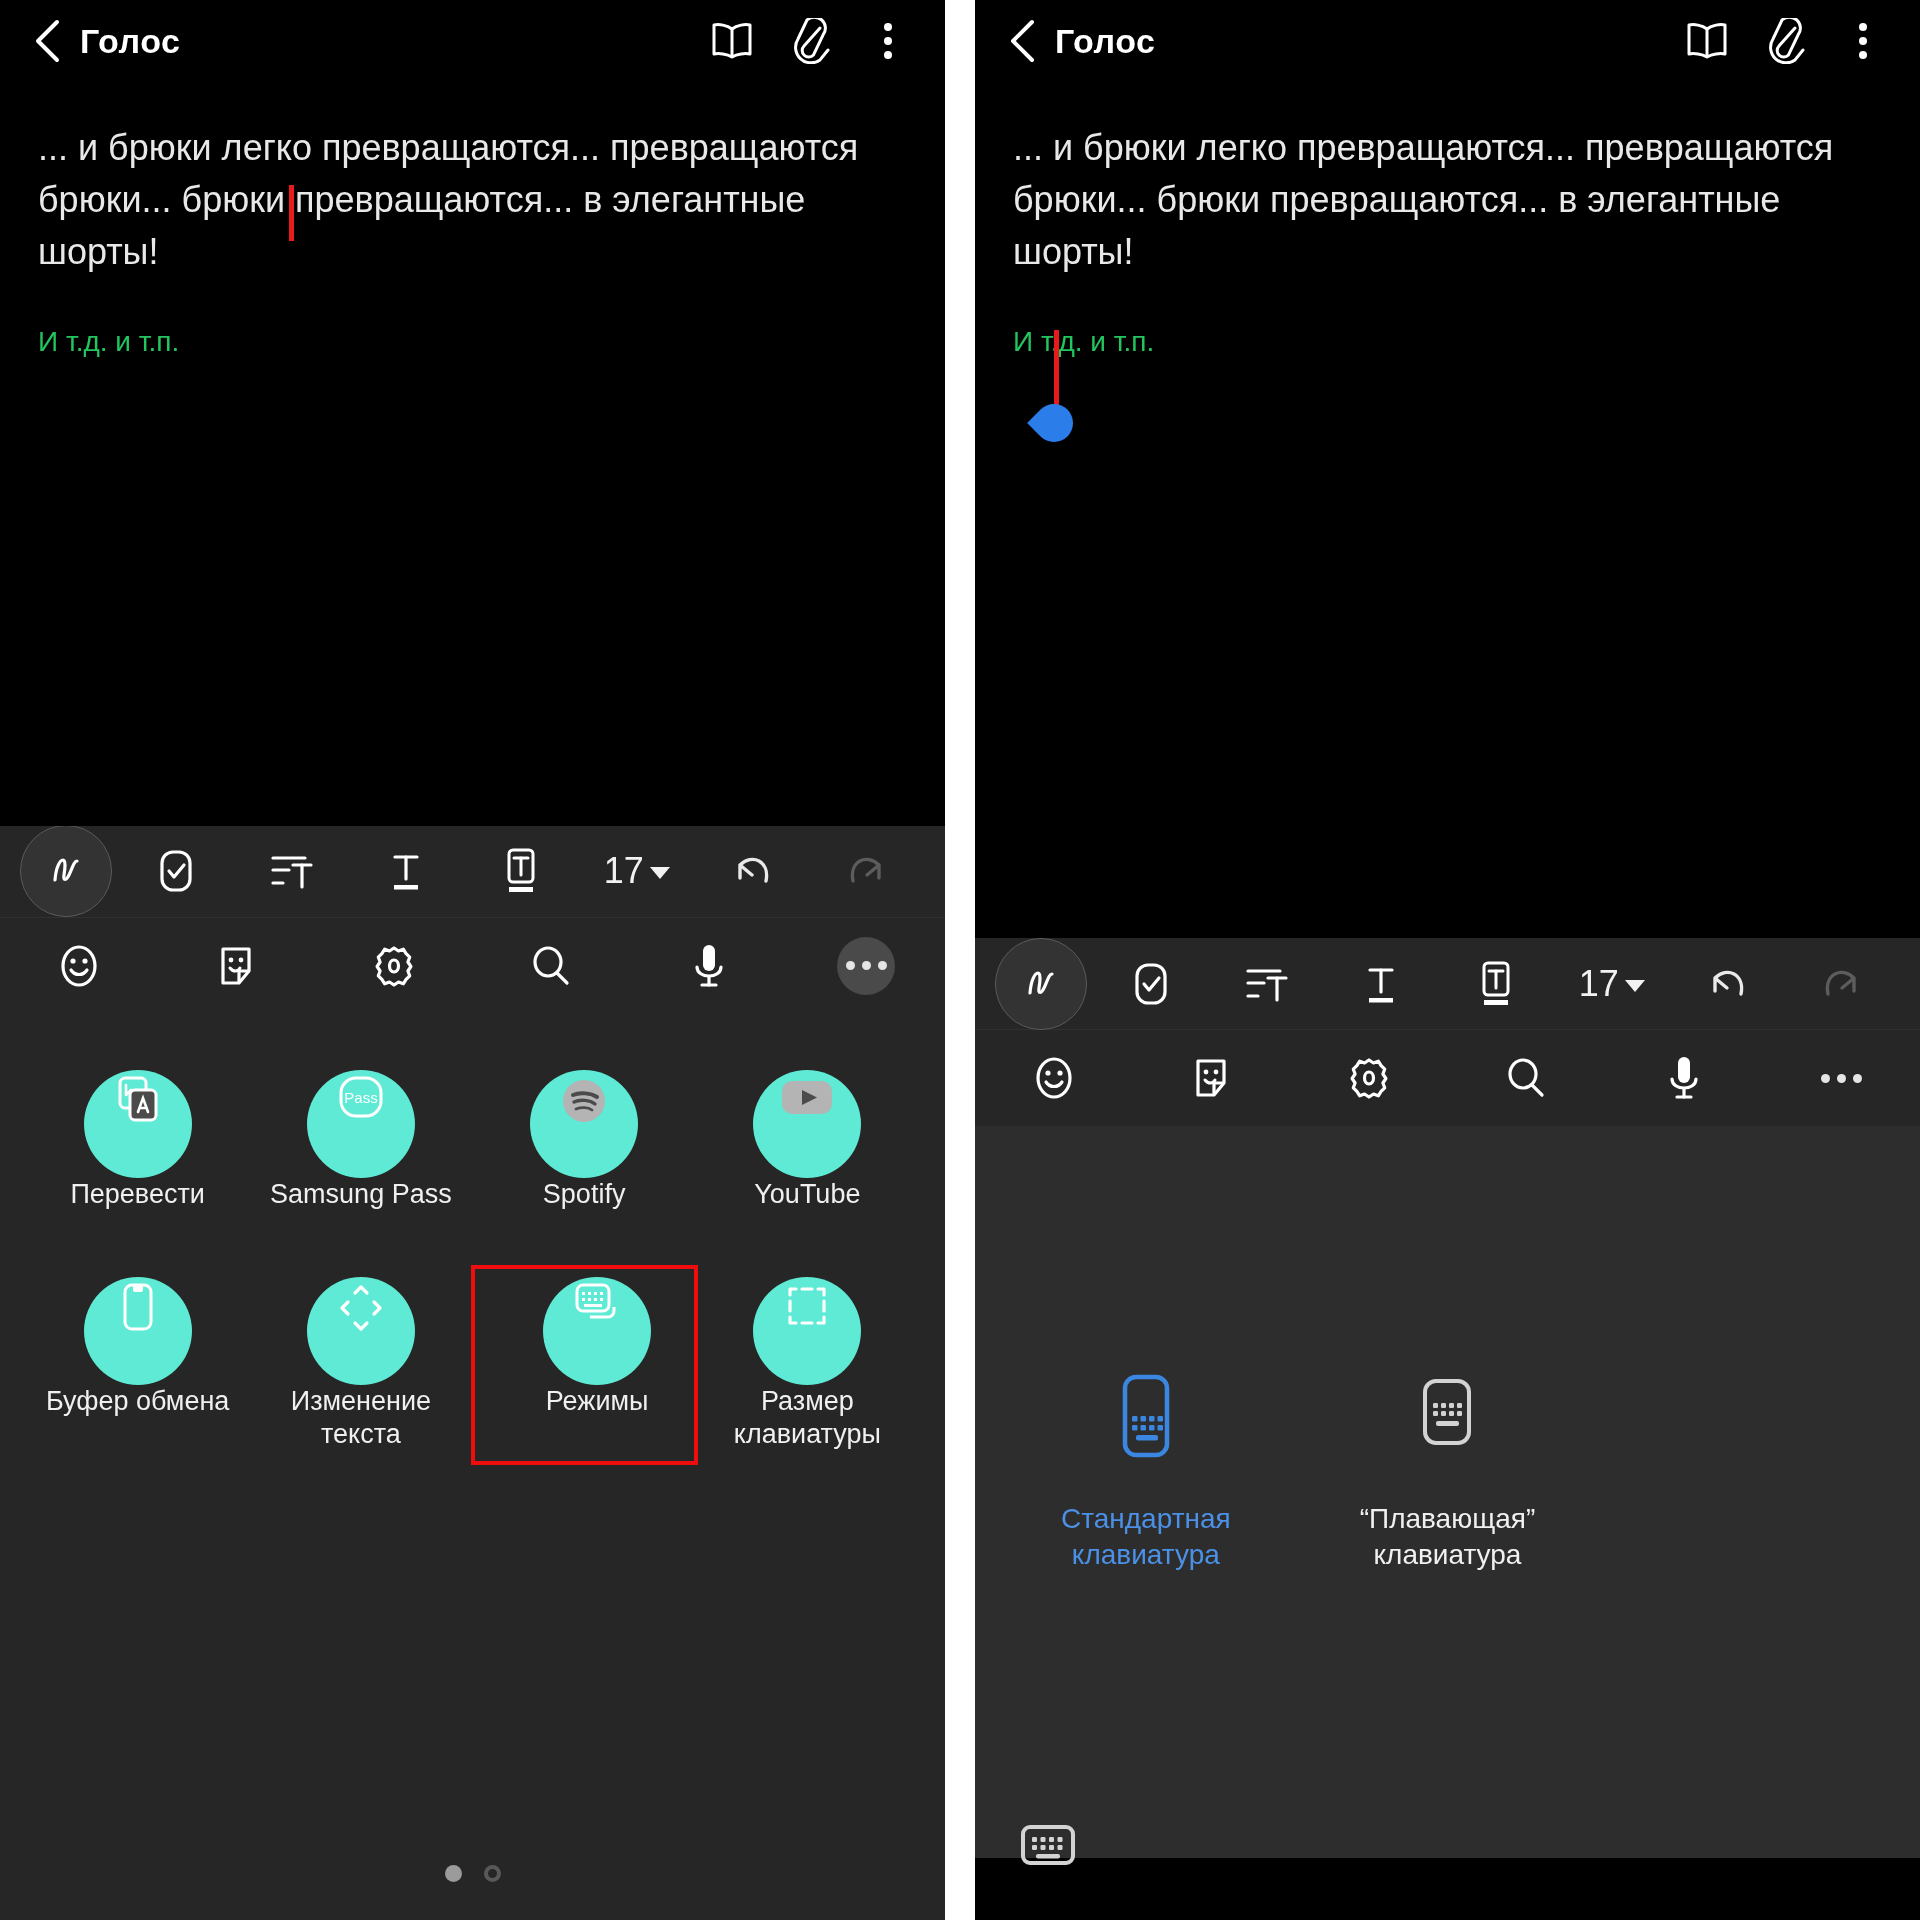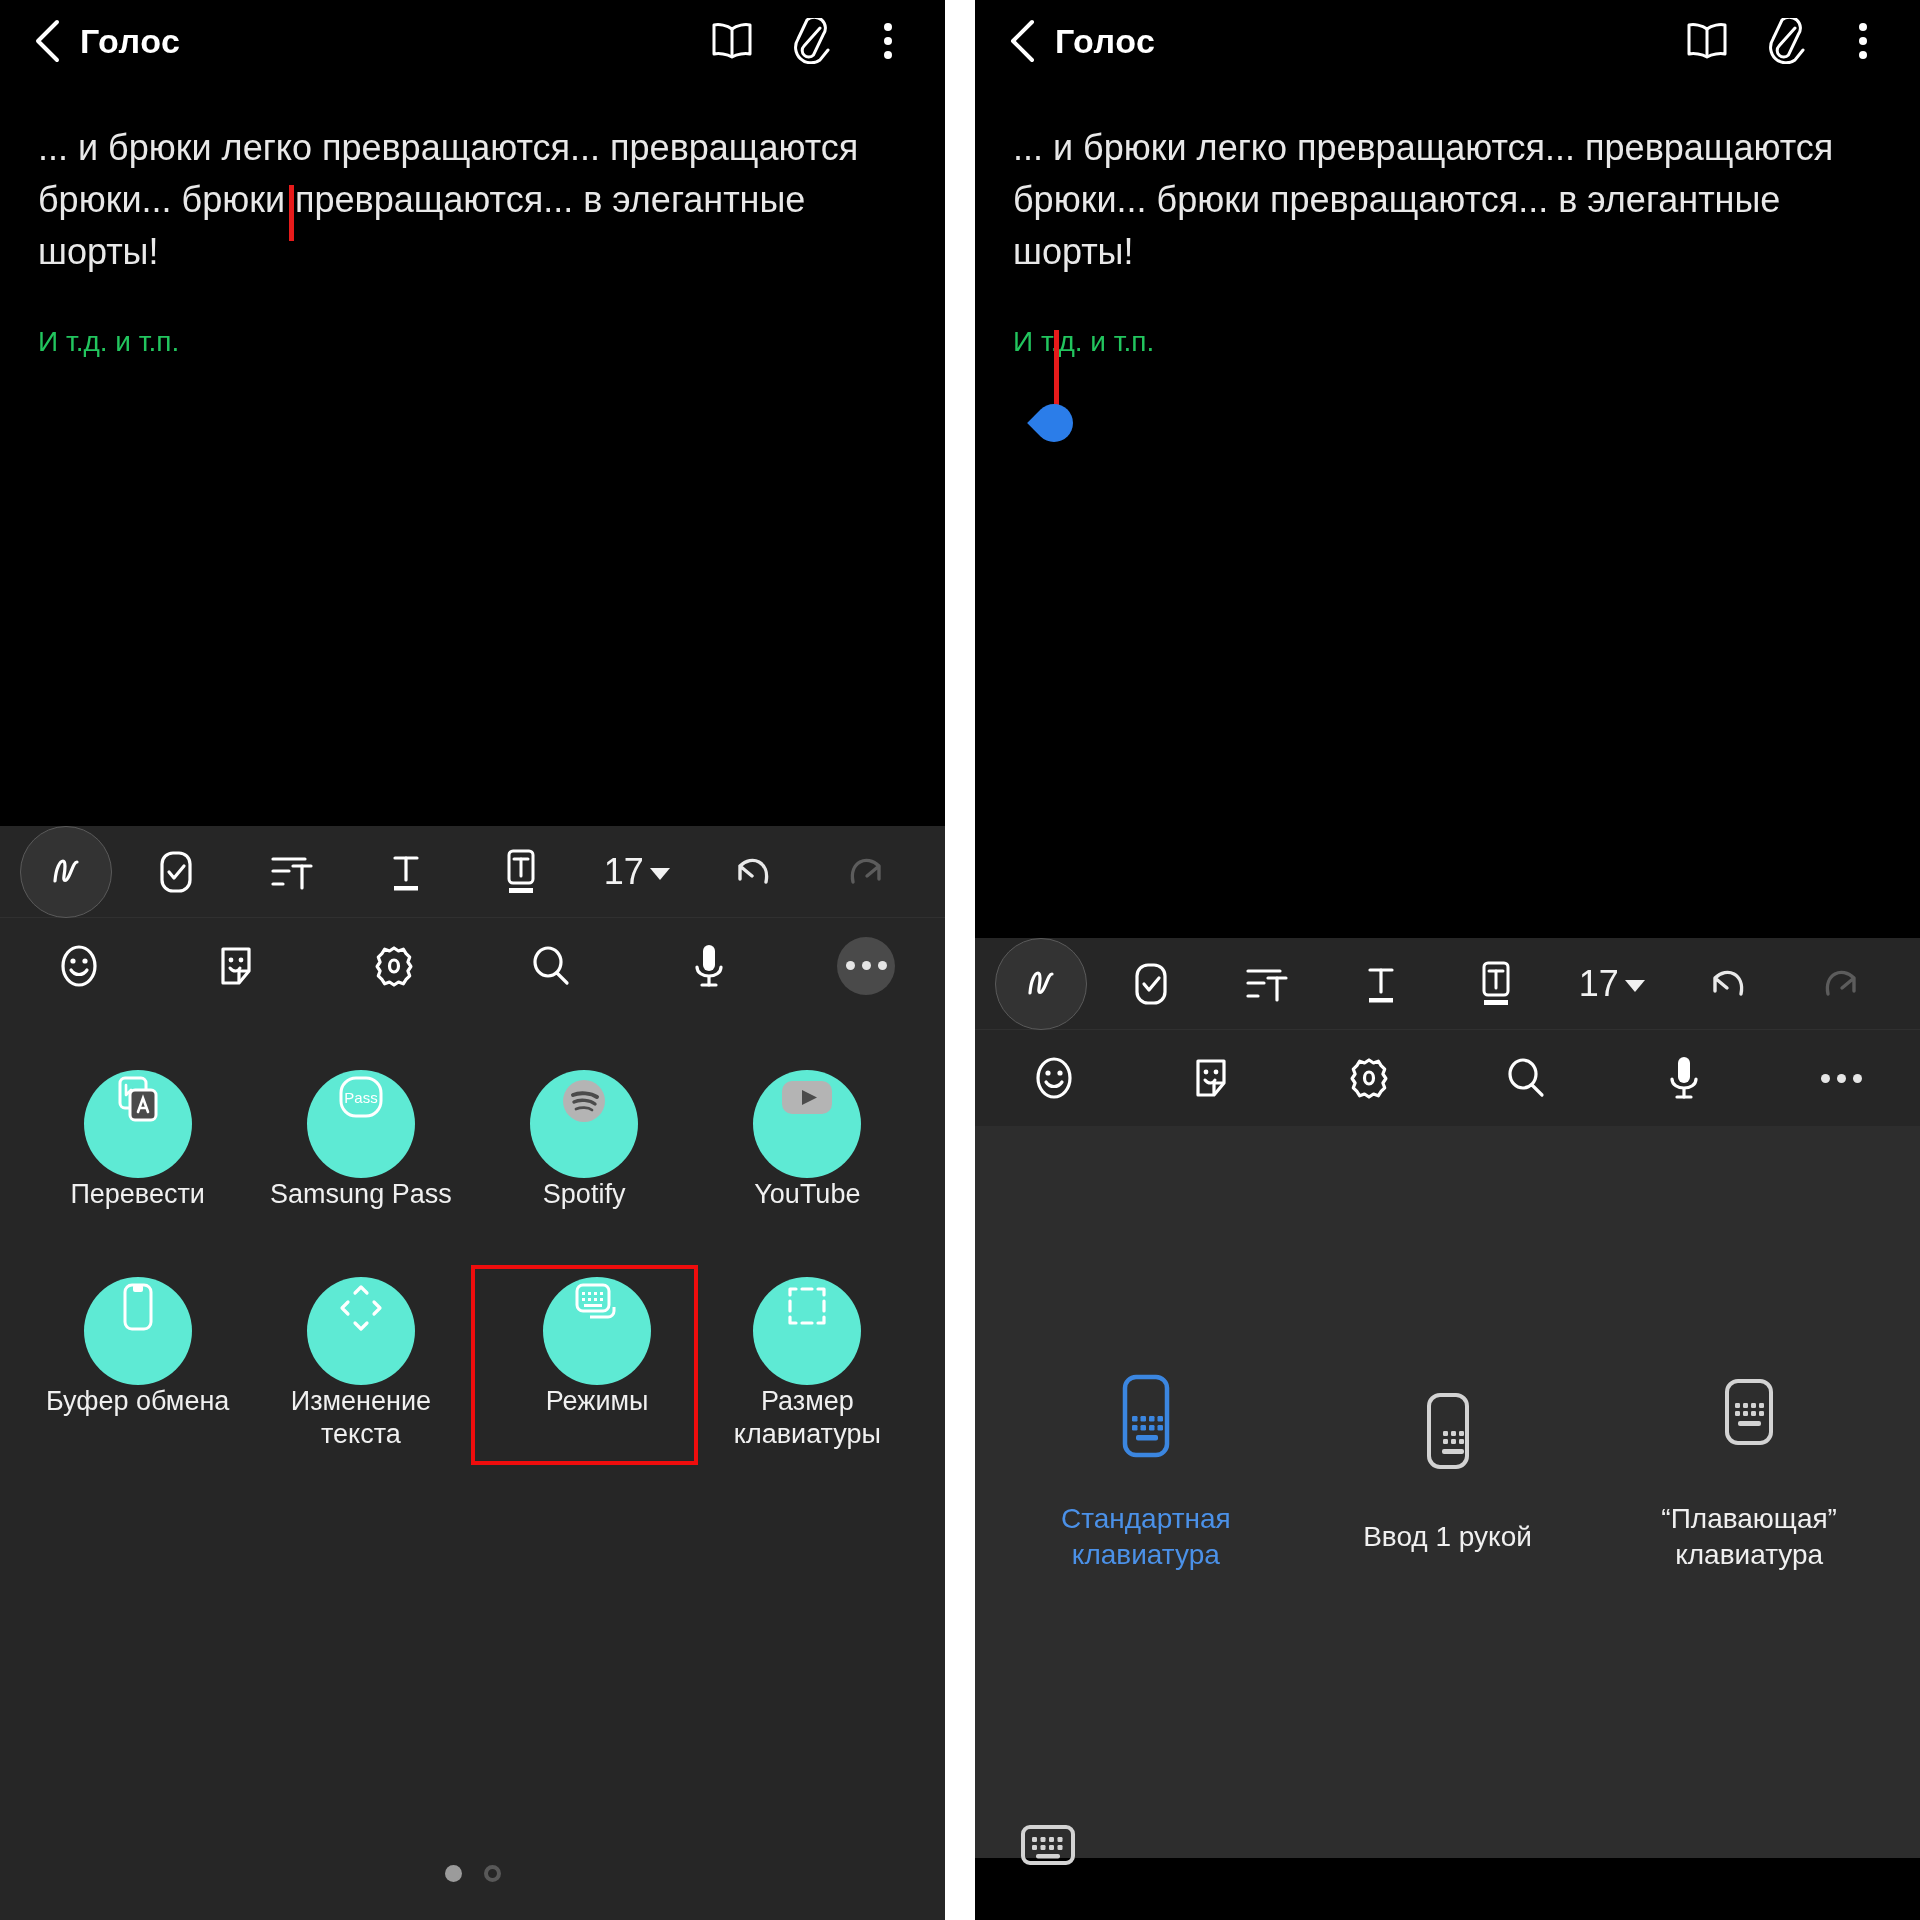--- a/index.html
+++ b/index.html
@@ -90,20 +90,21 @@
     background: #2b7de9;
     border-radius: 0 50% 50% 50%;
     transform: rotate(-45deg) ;
   }
 
   
   .format-bar {
     height: 92px;
     background: #262626;
     display: flex;
+    align-items: center;
     justify-content: space-between;
     padding: 0 20px;
     flex: 0 0 auto;
     border-bottom: 1px solid #303030;
   }
   .fmt-btn {
     flex: 1 1 0;
     height: 92px;
     display: flex;
     align-items: center;
@@ -653,37 +654,20 @@
                   <rect x="32.5" y="54" width="5.5" height="5.5" rx="1.2"></rect>
                 <rect x="41" y="54" width="5.5" height="5.5" rx="1.2"></rect>
                   <rect x="49.5" y="54" width="5.5" height="5.5" rx="1.2"></rect>
                 <rect x="28" y="64" width="22" height="5.5" rx="2"></rect>
               </g>
             </svg>
           </div>
           <div class="mode-label selected">Стандартная клавиатура</div>
         </div>
 
-        <div class="mode-cell">
-          <div>
-            <svg width="76" height="96" viewBox="0 0 76 96">
-              <rect x="20" y="6" width="38" height="72" rx="11" fill="none" stroke="#d3d3d3" stroke-width="4"></rect>
-              <g fill="#d3d3d3">
-                <rect x="34" y="42" width="5" height="5" rx="1.2"></rect>
-                  <rect x="42" y="42" width="5" height="5" rx="1.2"></rect>
-                <rect x="50" y="42" width="5" height="5" rx="1.2"></rect>
-                <rect x="34" y="50" width="5" height="5" rx="1.2"></rect>
-                  <rect x="42" y="50" width="5" height="5" rx="1.2"></rect>
-                <rect x="50" y="50" width="5" height="5" rx="1.2"></rect>
-                <rect x="33" y="60" width="22" height="5" rx="2"></rect>
-              </g>
-            </svg>
-          </div>
-          <div class="mode-label">Ввод 1 рукой</div>
-        </div>
 
         <div class="mode-cell">
           <div>
             <svg width="76" height="96" viewBox="0 0 76 96">
               <rect x="16" y="10" width="44" height="62" rx="11" fill="none" stroke="#d3d3d3" stroke-width="4"></rect>
               <g fill="#d3d3d3">
                 <rect x="24" y="32" width="5" height="5" rx="1.2"></rect>
                   <rect x="32" y="32" width="5" height="5" rx="1.2"></rect>
                 <rect x="40" y="32" width="5" height="5" rx="1.2"></rect>
                   <rect x="48" y="32" width="5" height="5" rx="1.2"></rect>

